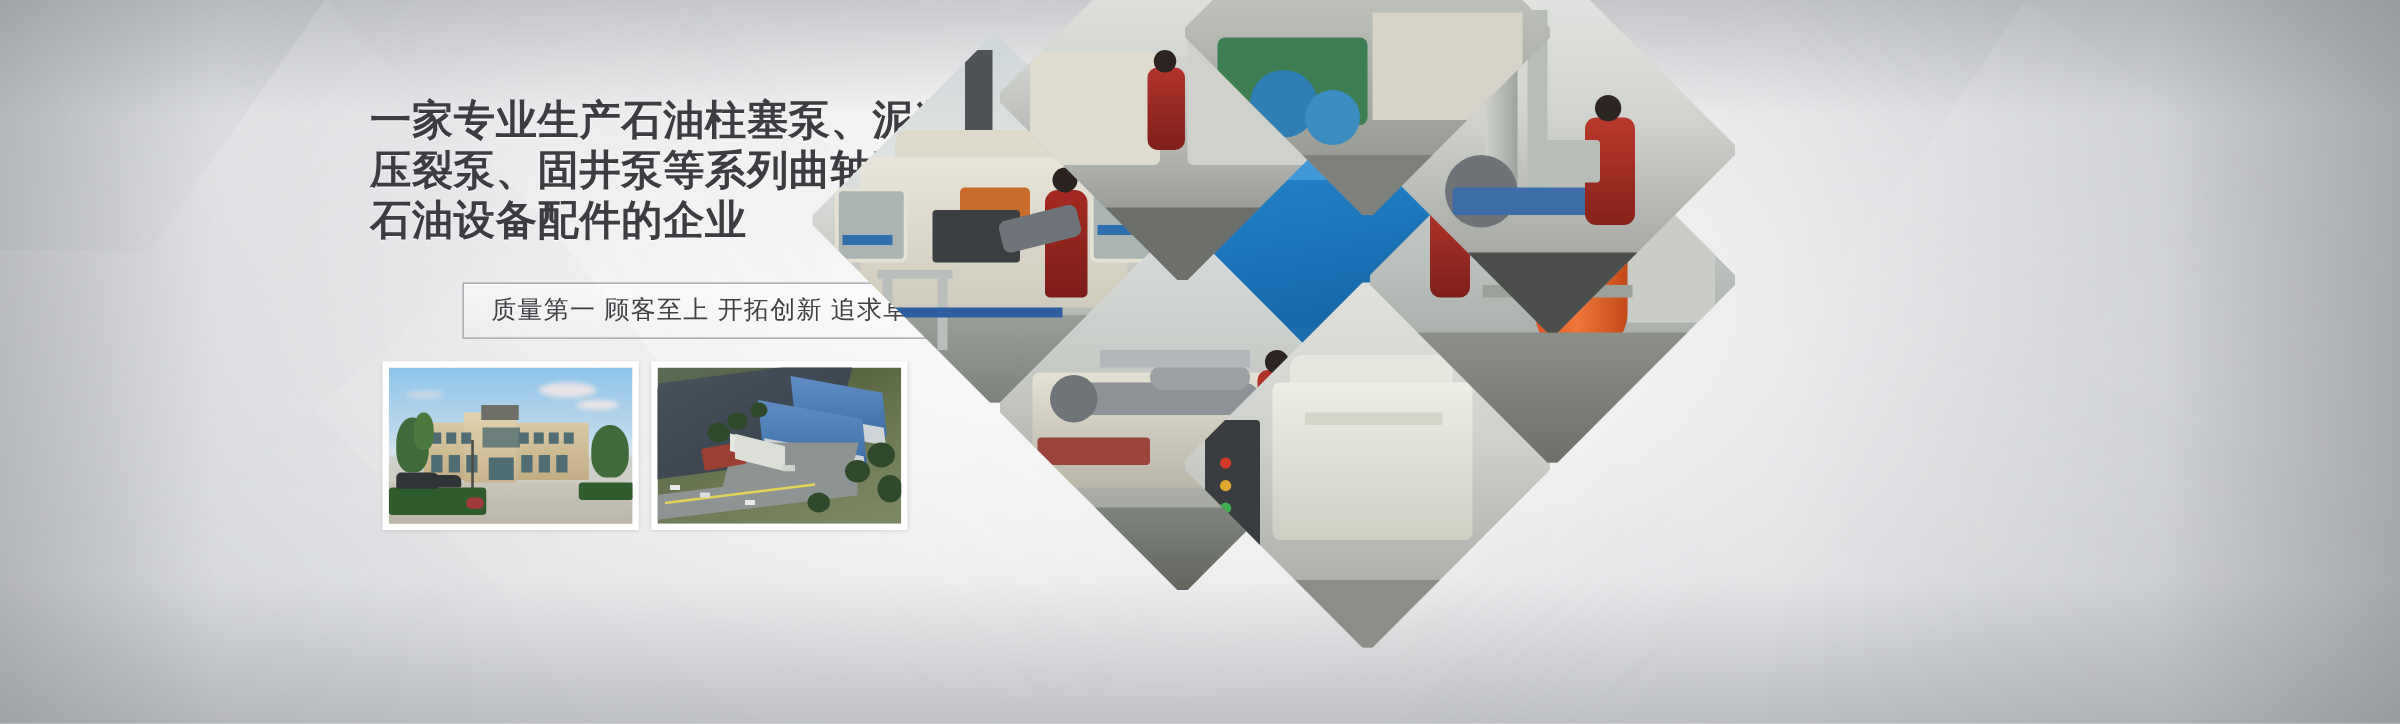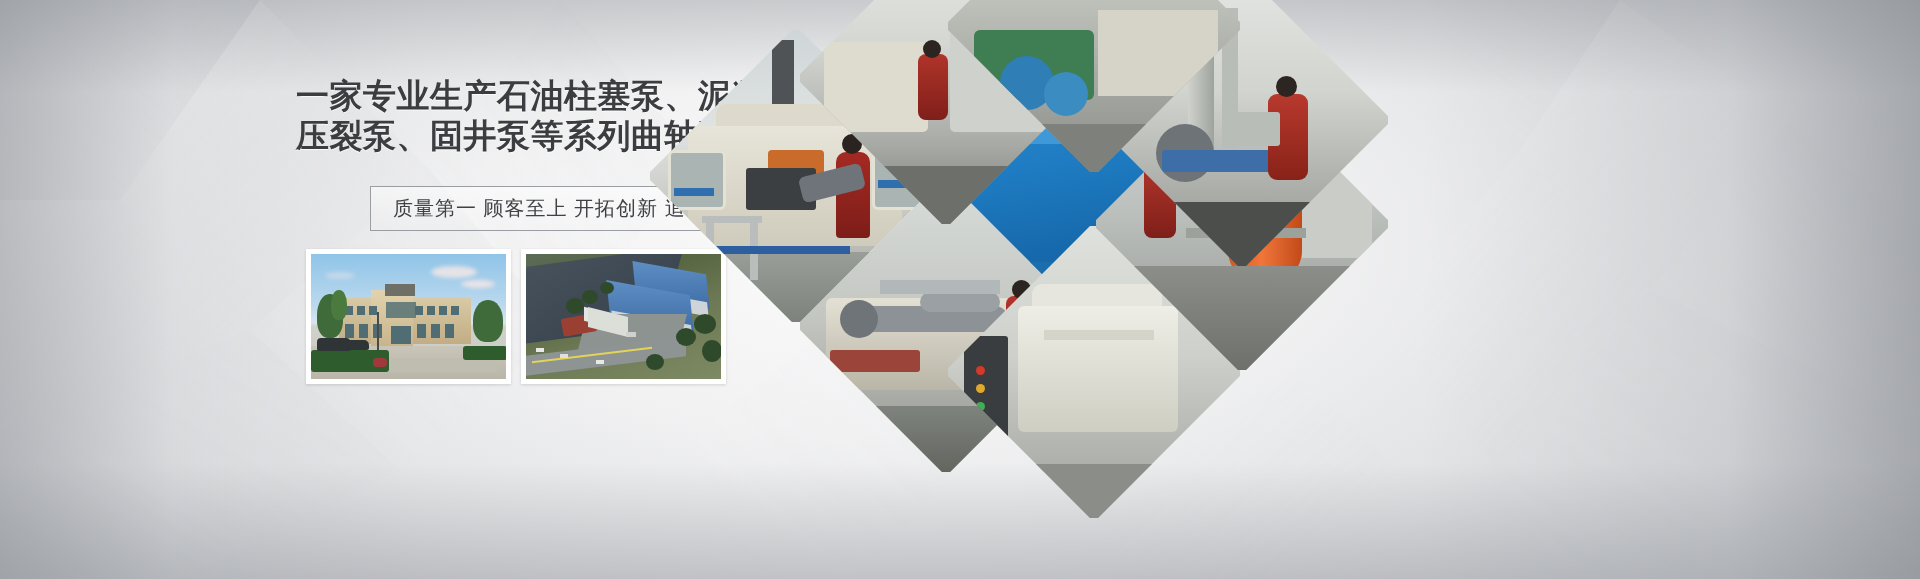--- a/index.html
+++ b/index.html
@@ -193,20 +193,21 @@
     </svg>
   </div>
   <div class="bg-vig"></div>
   <div class="bg-vig2"></div>
 
   <div class="textcol">
 
     <div class="headline">
       <span class="hl-line">一家专业生产石油柱塞泵、泥浆泵、</span>
       <span class="hl-line">压裂泵、固井泵等系列曲轴和其他</span>
+      <span class="hl-line">石油设备配件的企业</span>
     </div>
 
     <div class="slogan-box">
       <div class="slogan">质量第一  顾客至上  开拓创新  追求卓越</div>
     </div>
 
     <div class="thumbs">
 
       <div class="thumb">
         <div class="thumb-inner">

